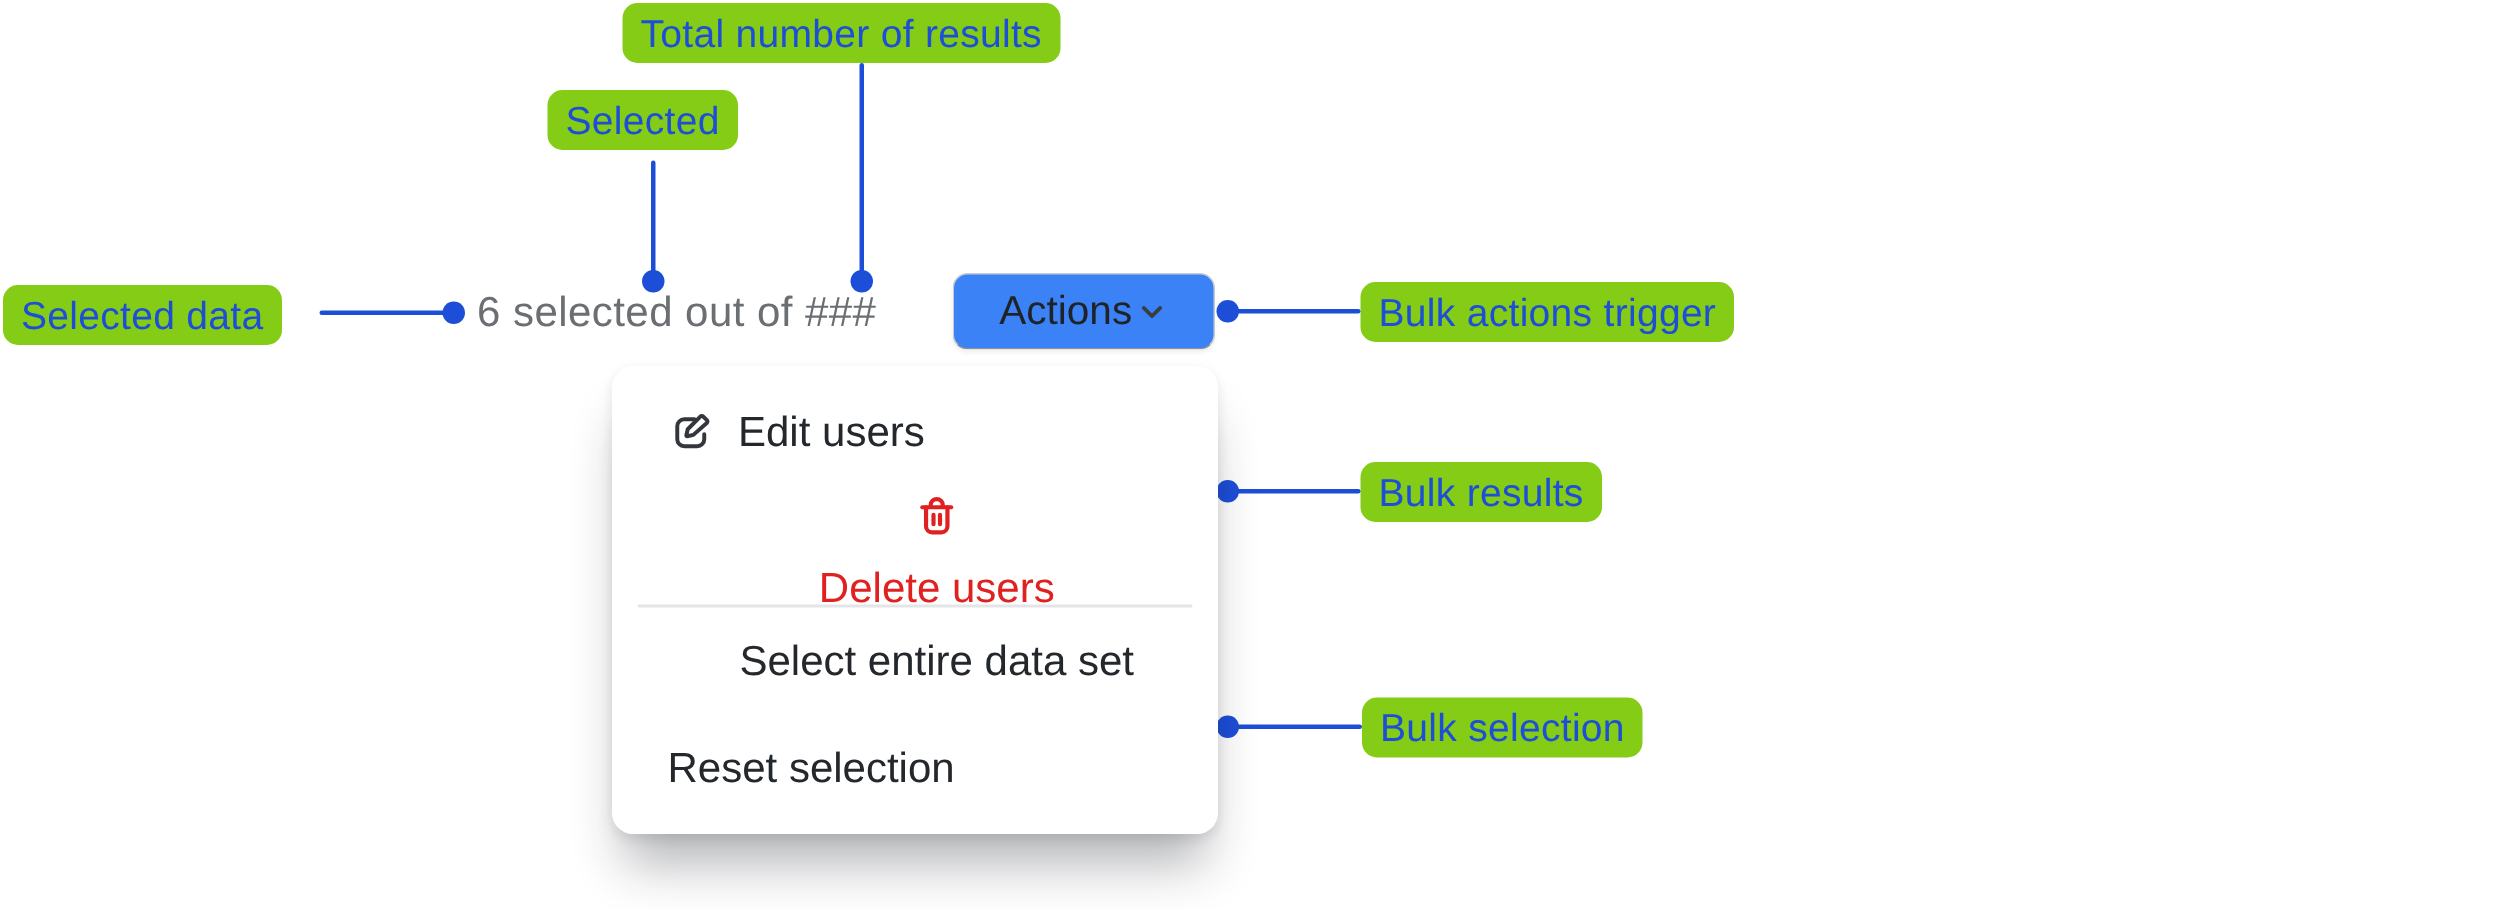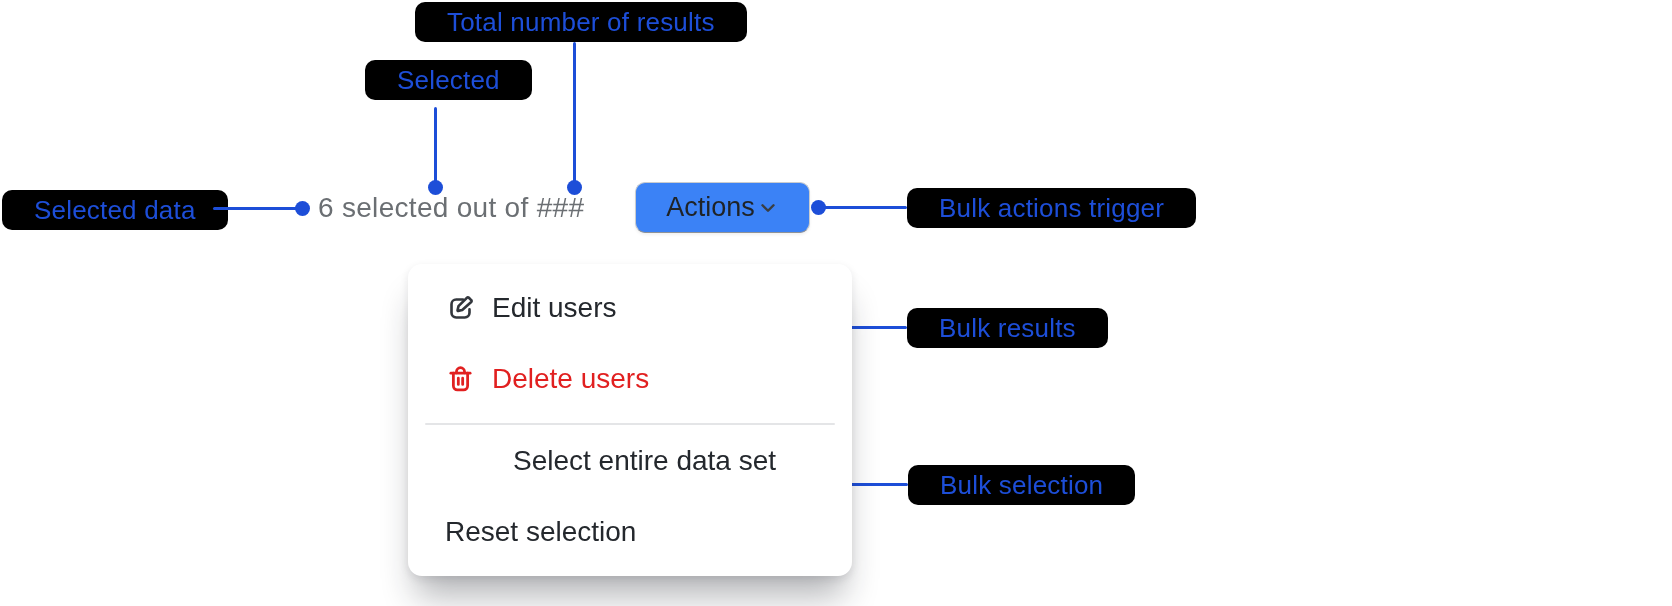--- a/index.html
+++ b/index.html
@@ -12,22 +12,22 @@
     background: #ffffff;
     overflow: hidden;
   }
 
   
   .badge {
     position: absolute;
     height: 40px;
     display: inline-flex;
     align-items: center;
-    padding: 0 32px;
-    background: #000000;
+    padding: 0 12px;
+    background: #84cc16;
     color: #1d4ed8;
     font-size: 26px;
     font-weight: 500;
     border-radius: 10px;
     white-space: nowrap;
     letter-spacing: 0.2px;
   }
 
   
   .conn-h { position: absolute; height: 3px; background: #1d4ed8; border-radius: 2px; }
@@ -64,22 +64,22 @@
     font-weight: 500;
     color: #1f2326;
     box-shadow: 0 2px 3px rgba(0,0,0,0.06);
     cursor: pointer;
   }
   .actions-btn .chev { display: flex; align-items: center; }
 
   
   .menu {
     position: absolute;
-    left: 408px; top: 264px;
-    width: 444px; height: 312px;
+    left: 408px; top: 244px;
+    width: 404px; height: 312px;
     background: #ffffff;
     border-radius: 14px;
     box-shadow: 0 3px 8px rgba(25,28,38,0.10),
                 0 28px 34px -8px rgba(25,28,38,0.32);
   }
   .menu-row {
     position: absolute;
     left: 0; right: 8px;
     height: 60px;
     display: flex;
@@ -147,21 +147,21 @@
     <div class="menu-row" style="top:14px;">
       <span class="mi">
         <svg width="31" height="31" viewBox="0 0 20 20" fill="none">
           <path d="M11.6 4.2H7.2a3 3 0 0 0-3 3v5.6a3 3 0 0 0 3 3h5.6a3 3 0 0 0 3-3v-2.2" stroke="#33373d" stroke-width="1.7" stroke-linecap="round"></path>
           <path d="M16.9 4.6l-1.5-1.5a.9.9 0 0 0-1.3 0L8.7 8.5l-.6 2.6a.35.35 0 0 0 .42.42l2.6-.6 5.78-5.1a.9.9 0 0 0 0-1.3z" stroke="#33373d" stroke-width="1.7" stroke-linejoin="round"></path>
         </svg>
       </span>
       <span>Edit users</span>
     </div>
 
-    <div class="menu-row critical" style="top:85px;">
+    <div class="menu-row critical" style="top:85px;flex-direction:column;">
       <span class="mi">
         <svg width="31" height="31" viewBox="0 0 20 20" fill="none">
           <path d="M3.8 5.9h12.4" stroke="#e12020" stroke-width="1.8" stroke-linecap="round"></path>
           <path d="M7.4 5.7V5a2.6 2.6 0 0 1 5.2 0v.7" stroke="#e12020" stroke-width="1.8" stroke-linecap="round"></path>
           <path d="M5.4 5.9v8.2a2.6 2.6 0 0 0 2.6 2.6h4a2.6 2.6 0 0 0 2.6-2.6V5.9" stroke="#e12020" stroke-width="1.8" stroke-linecap="round" stroke-linejoin="round"></path>
           <path d="M8.6 9.2v4M11.4 9.2v4" stroke="#e12020" stroke-width="1.8" stroke-linecap="round"></path>
         </svg>
       </span>
       <span>Delete users</span>
     </div>

